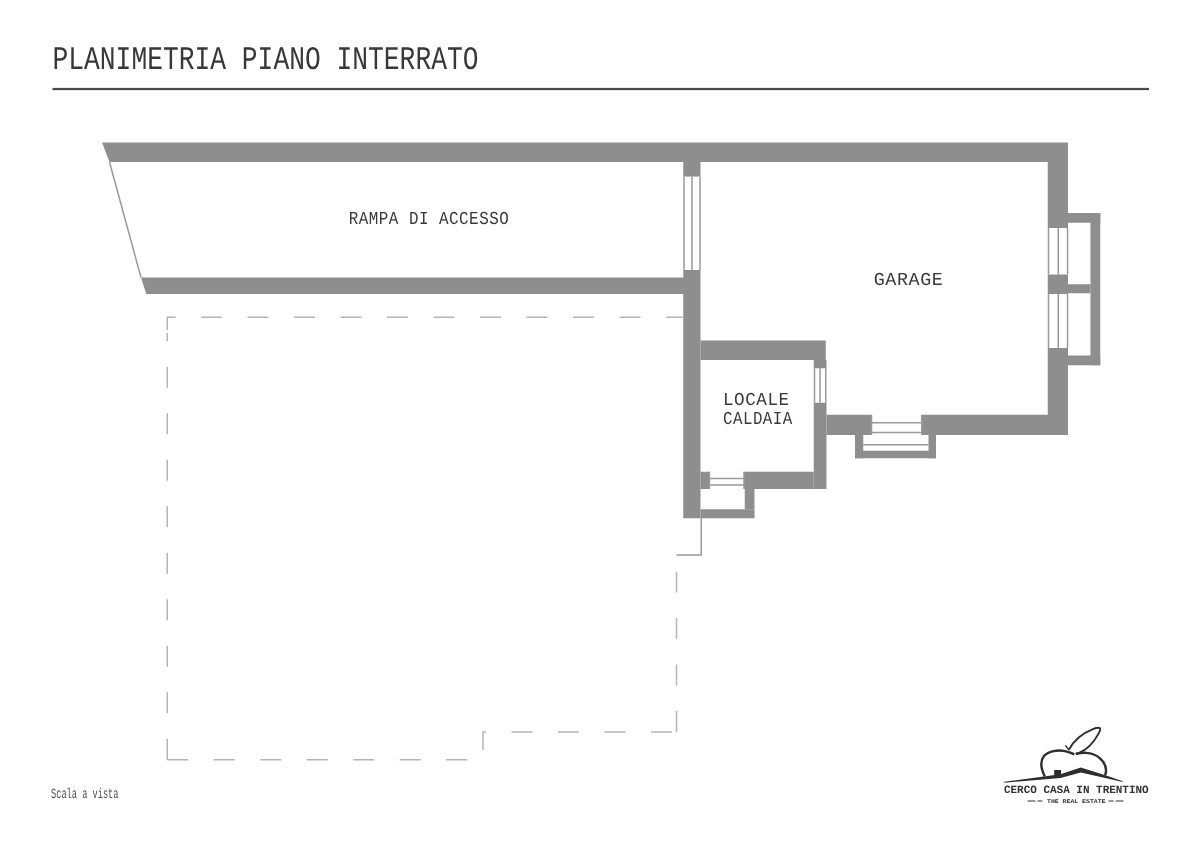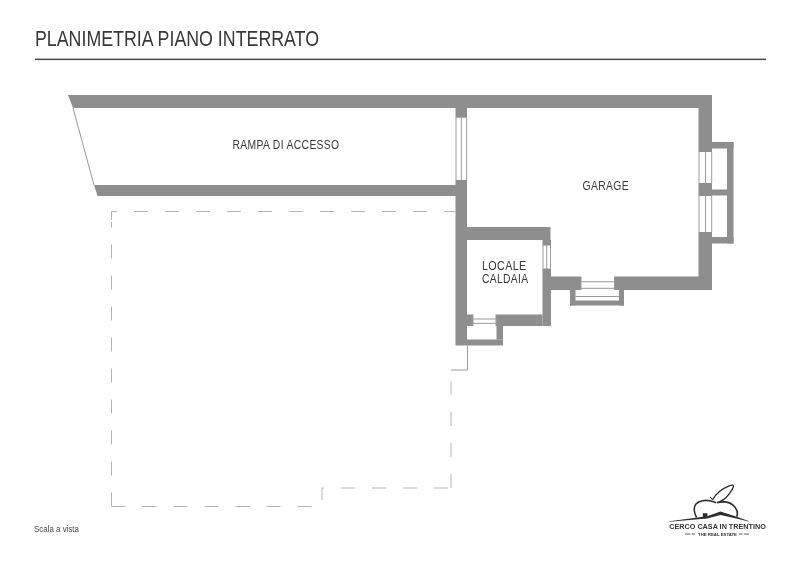--- a/index.html
+++ b/index.html
@@ -1,17 +1,17 @@
 <!DOCTYPE html>
 <html><head>
 <meta charset="utf-8">
 <style>
   html,body{margin:0;padding:0;background:#fff;}
   #page{position:relative;width:768px;height:565px;background:#ffffff;overflow:hidden;
-        font-family:Liberation Sans, sans-serif;}
+        font-family:Liberation Mono, monospace;}
   svg{display:block;}
 </style>
 </head>
 <body>
 <div id="page">
 <svg width="800" height="565" viewBox="0 0 800 565">
   <rect x="0" y="0" width="800" height="565" fill="#ffffff"></rect>
 
   <text id="title" x="35" y="46.3" font-size="22" font-weight="500" fill="#383838" textLength="284" lengthAdjust="spacingAndGlyphs">PLANIMETRIA PIANO INTERRATO</text>
   <rect x="35" y="58.6" width="731" height="1.5" fill="#4a4a4a"></rect>

